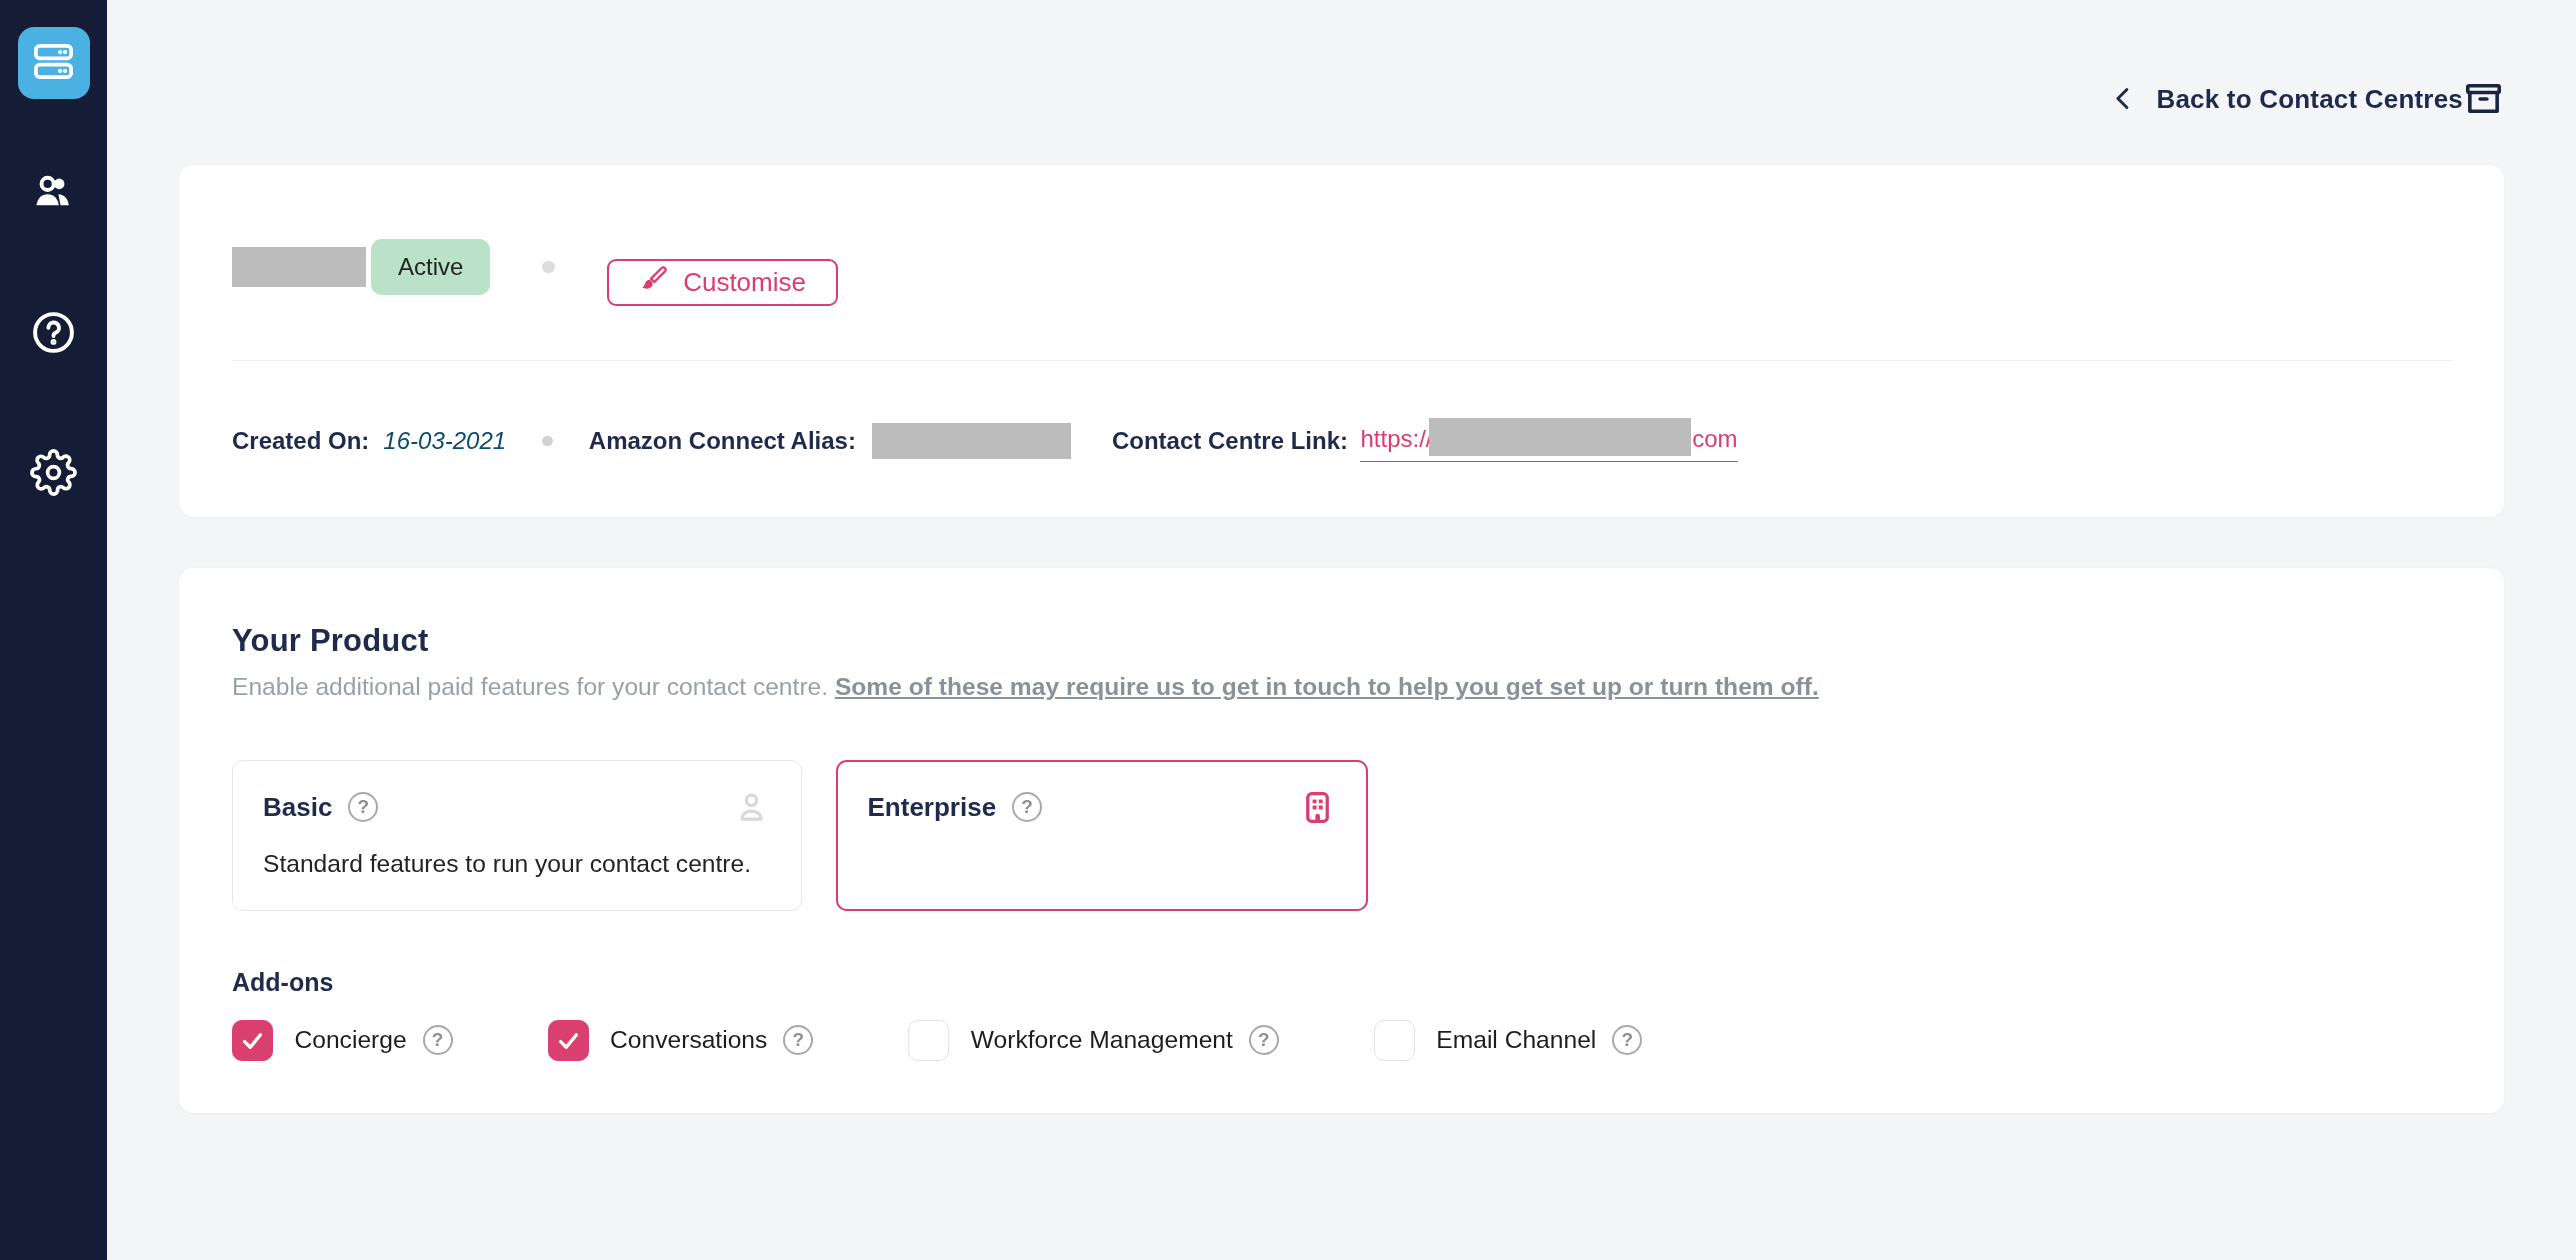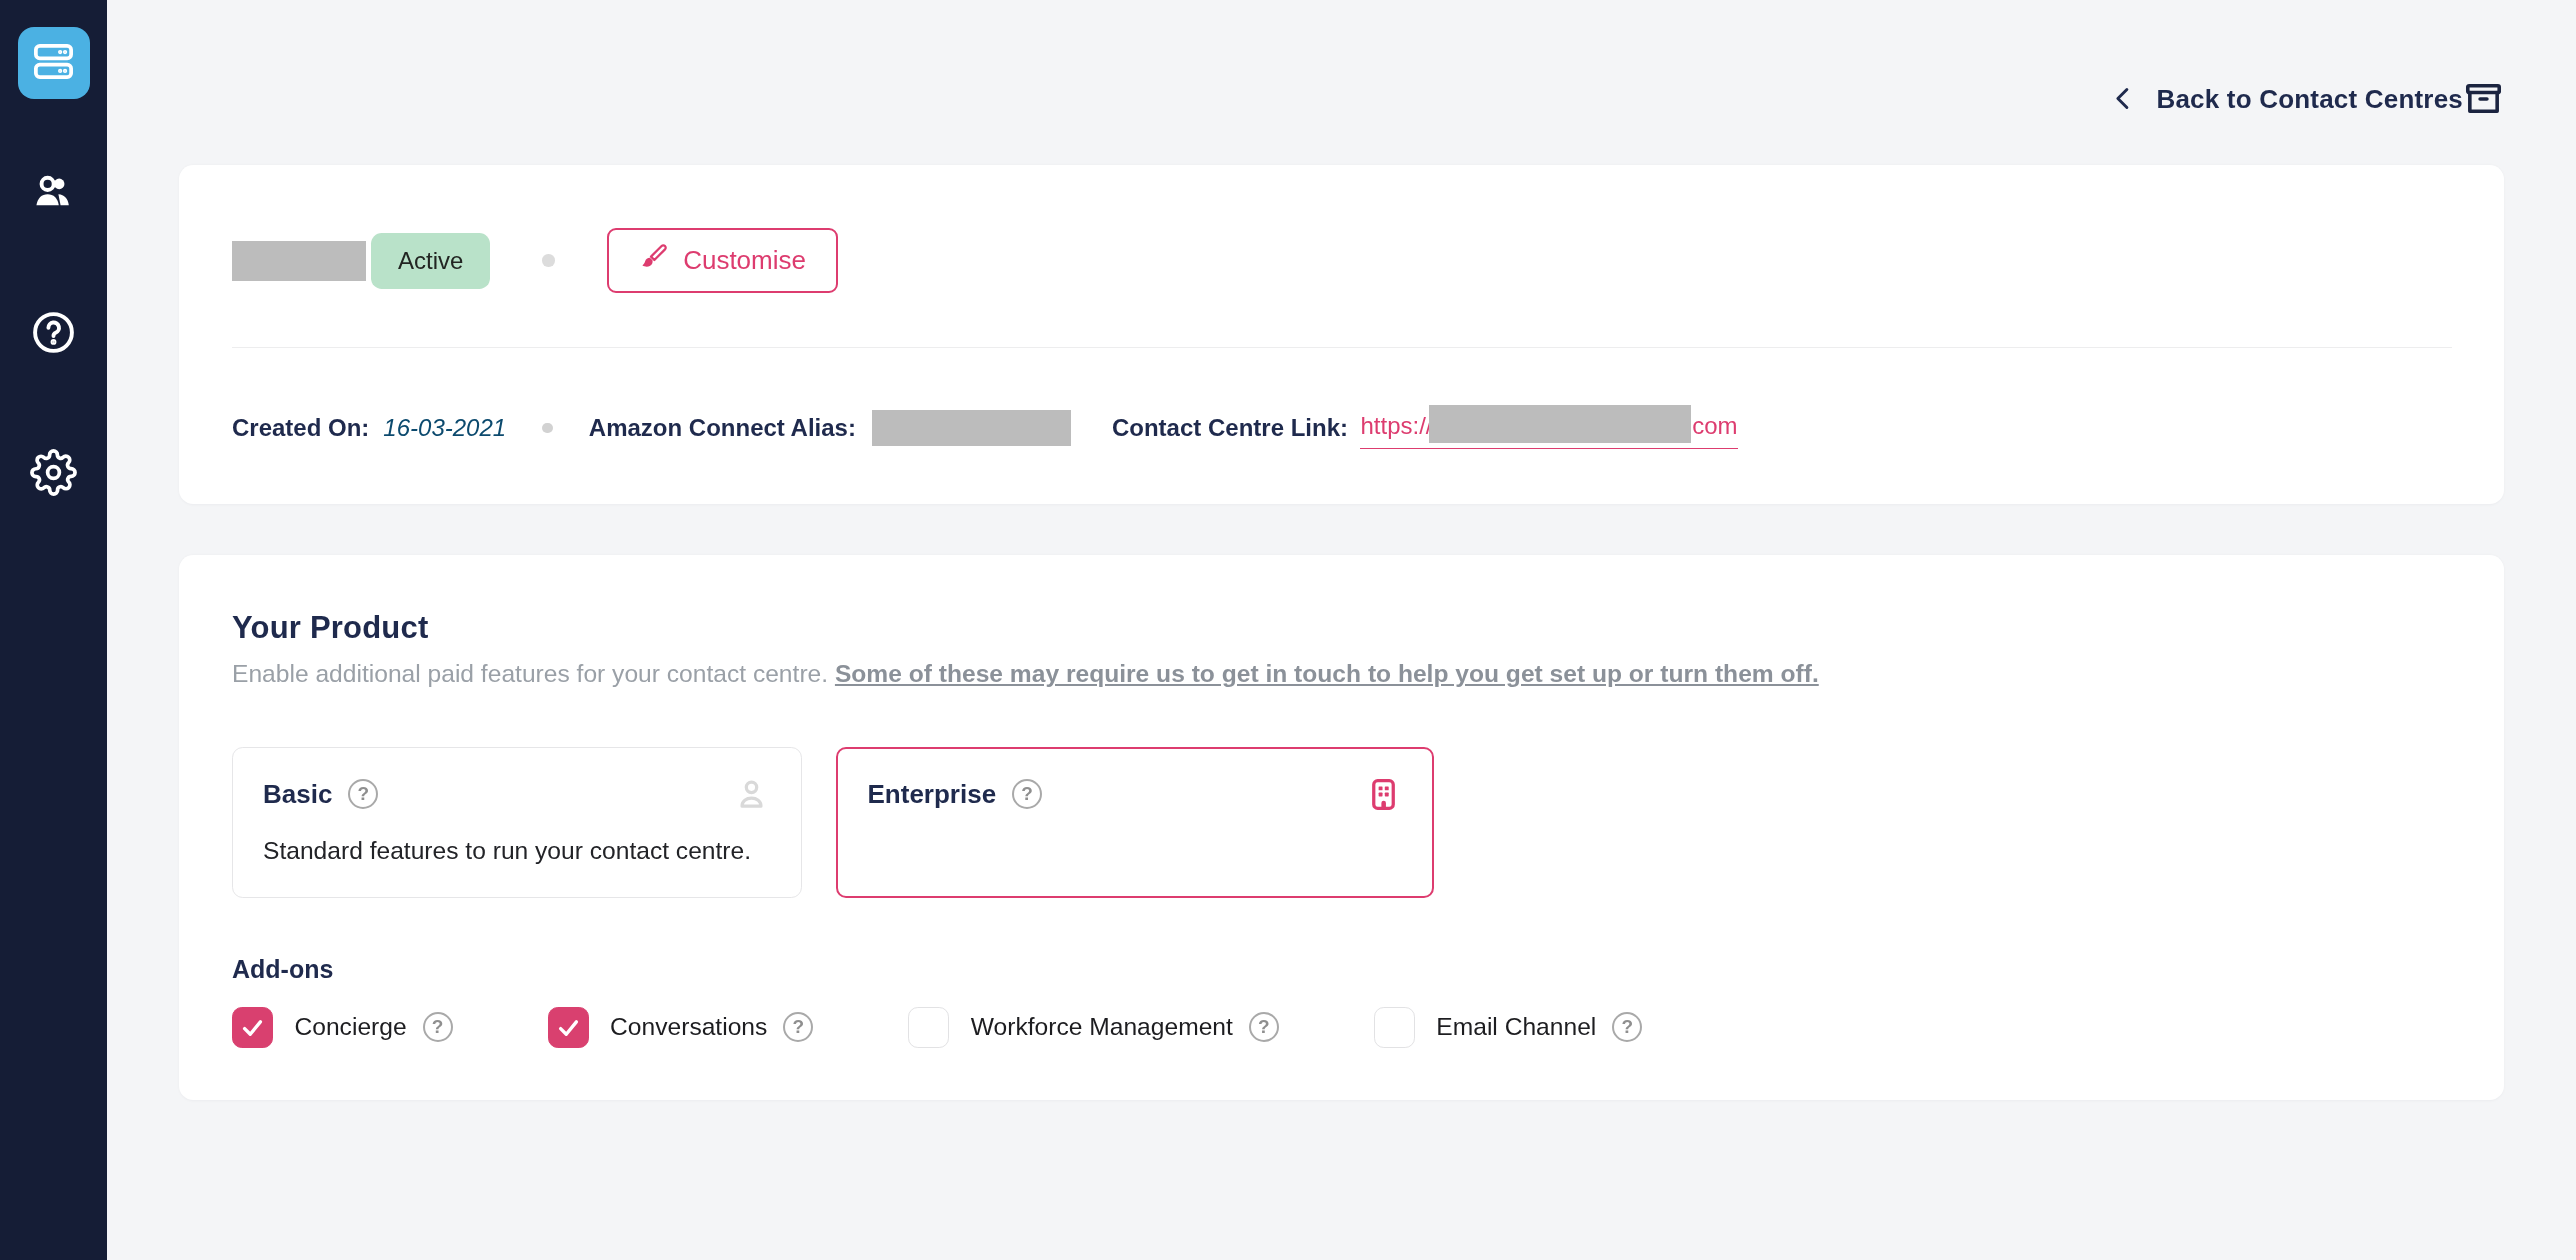--- a/index.html
+++ b/index.html
@@ -50,21 +50,21 @@
   .redact-name { width:134px; height:40px; }
   .badge {
     margin-left:5px; background:#b9e2c9; color:#222522;
     font-size:24px; line-height:1; padding:16px 27px; border-radius:10.7px;
   }
   .dot-sep { width:12.5px; height:12.5px; border-radius:50%; background:#dcdcdc; margin:0 52px; }
   .customise-btn {
     display:flex; align-items:center; gap:14.3px;
     background:#fff; border:2.7px solid #dd3c6f; border-radius:9px;
     color:#dd3c6f; font-size:26px; font-family:inherit;
-    padding:0 30px; height:65px; cursor:pointer;
+    padding:0 30px; height:47px; cursor:pointer;margin-top:31px;
   }
   .customise-btn svg { width:30px; height:30px; }
 
   .divider { border:none; border-top:1.8px solid #ededee; margin:54px 0 0 0; }
 
   .info-row { margin-top:59px; display:flex; align-items:center; font-size:24px; }
   .info-label { font-weight:700; color:#1f2a4d; }
   .info-value { color:#0c4a6e; margin-left:14px;font-style:italic; }
   .info-dot { width:10.7px; height:10.7px; border-radius:50%; background:#d2d2d2; margin:0 36px; }
   .redact-alias { width:199px; height:36px; margin-left:16px; }
@@ -81,21 +81,21 @@
   .section-title { font-size:31px; font-weight:700; color:#1f2a4d; letter-spacing:0.2px; }
   .section-sub { margin-top:14.3px; font-size:24.6px; color:#9aa0a7; }
   .section-sub b { color:#8b9199; font-weight:700;text-decoration:underline; }
 
   .plans { margin-top:59px; display:flex; gap:34px; }
   .plan {
     border:1.8px solid #e6e6e8; border-radius:10.7px;
     padding:27px 30px; height:151px; cursor:pointer; background:#fff;
   }
   .plan-basic { width:570px; }
-  .plan-enterprise { width:598px;border-radius:10px; }
+  .plan-enterprise { width:532px; }
   .plan.selected { border:2.7px solid #dd3c6f; padding:26px 29.5px; }
   .plan-head { display:flex; align-items:center; }
   .plan-title { font-size:26px; font-weight:700; color:#1f2a4d; }
   .q-icon {
     width:30px; height:30px; border-radius:50%; border:2.7px solid #a9a9a9;
     color:#8f8f8f; font-size:19px; font-weight:700;
     display:inline-flex; align-items:center; justify-content:center;
     margin-left:16px; flex:0 0 30px; cursor:pointer;
   }
   .plan-type-icon { margin-left:auto; display:flex; }

